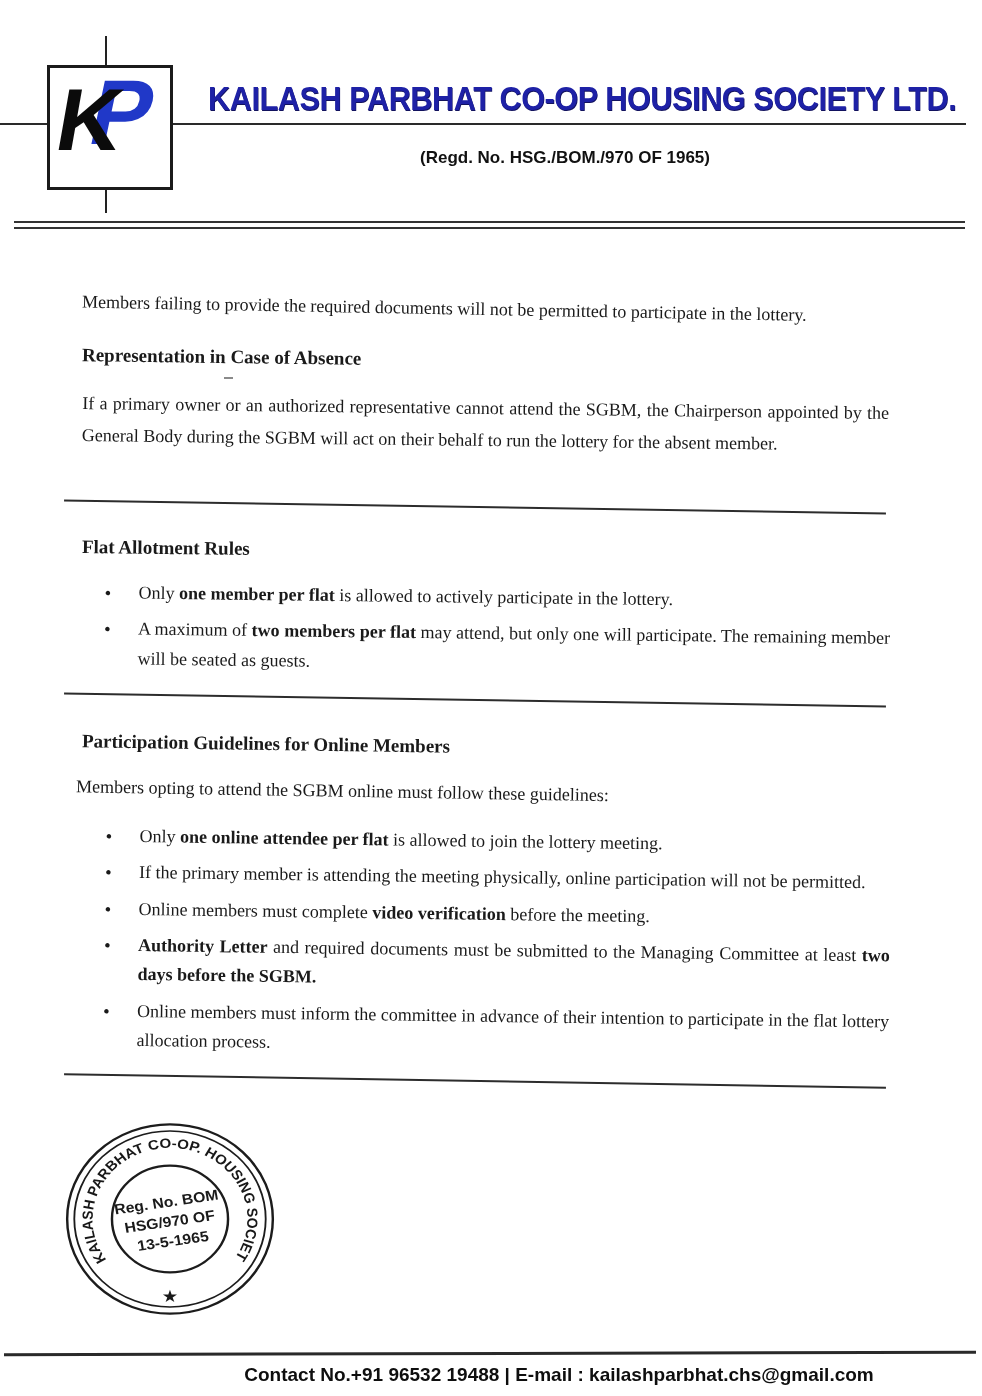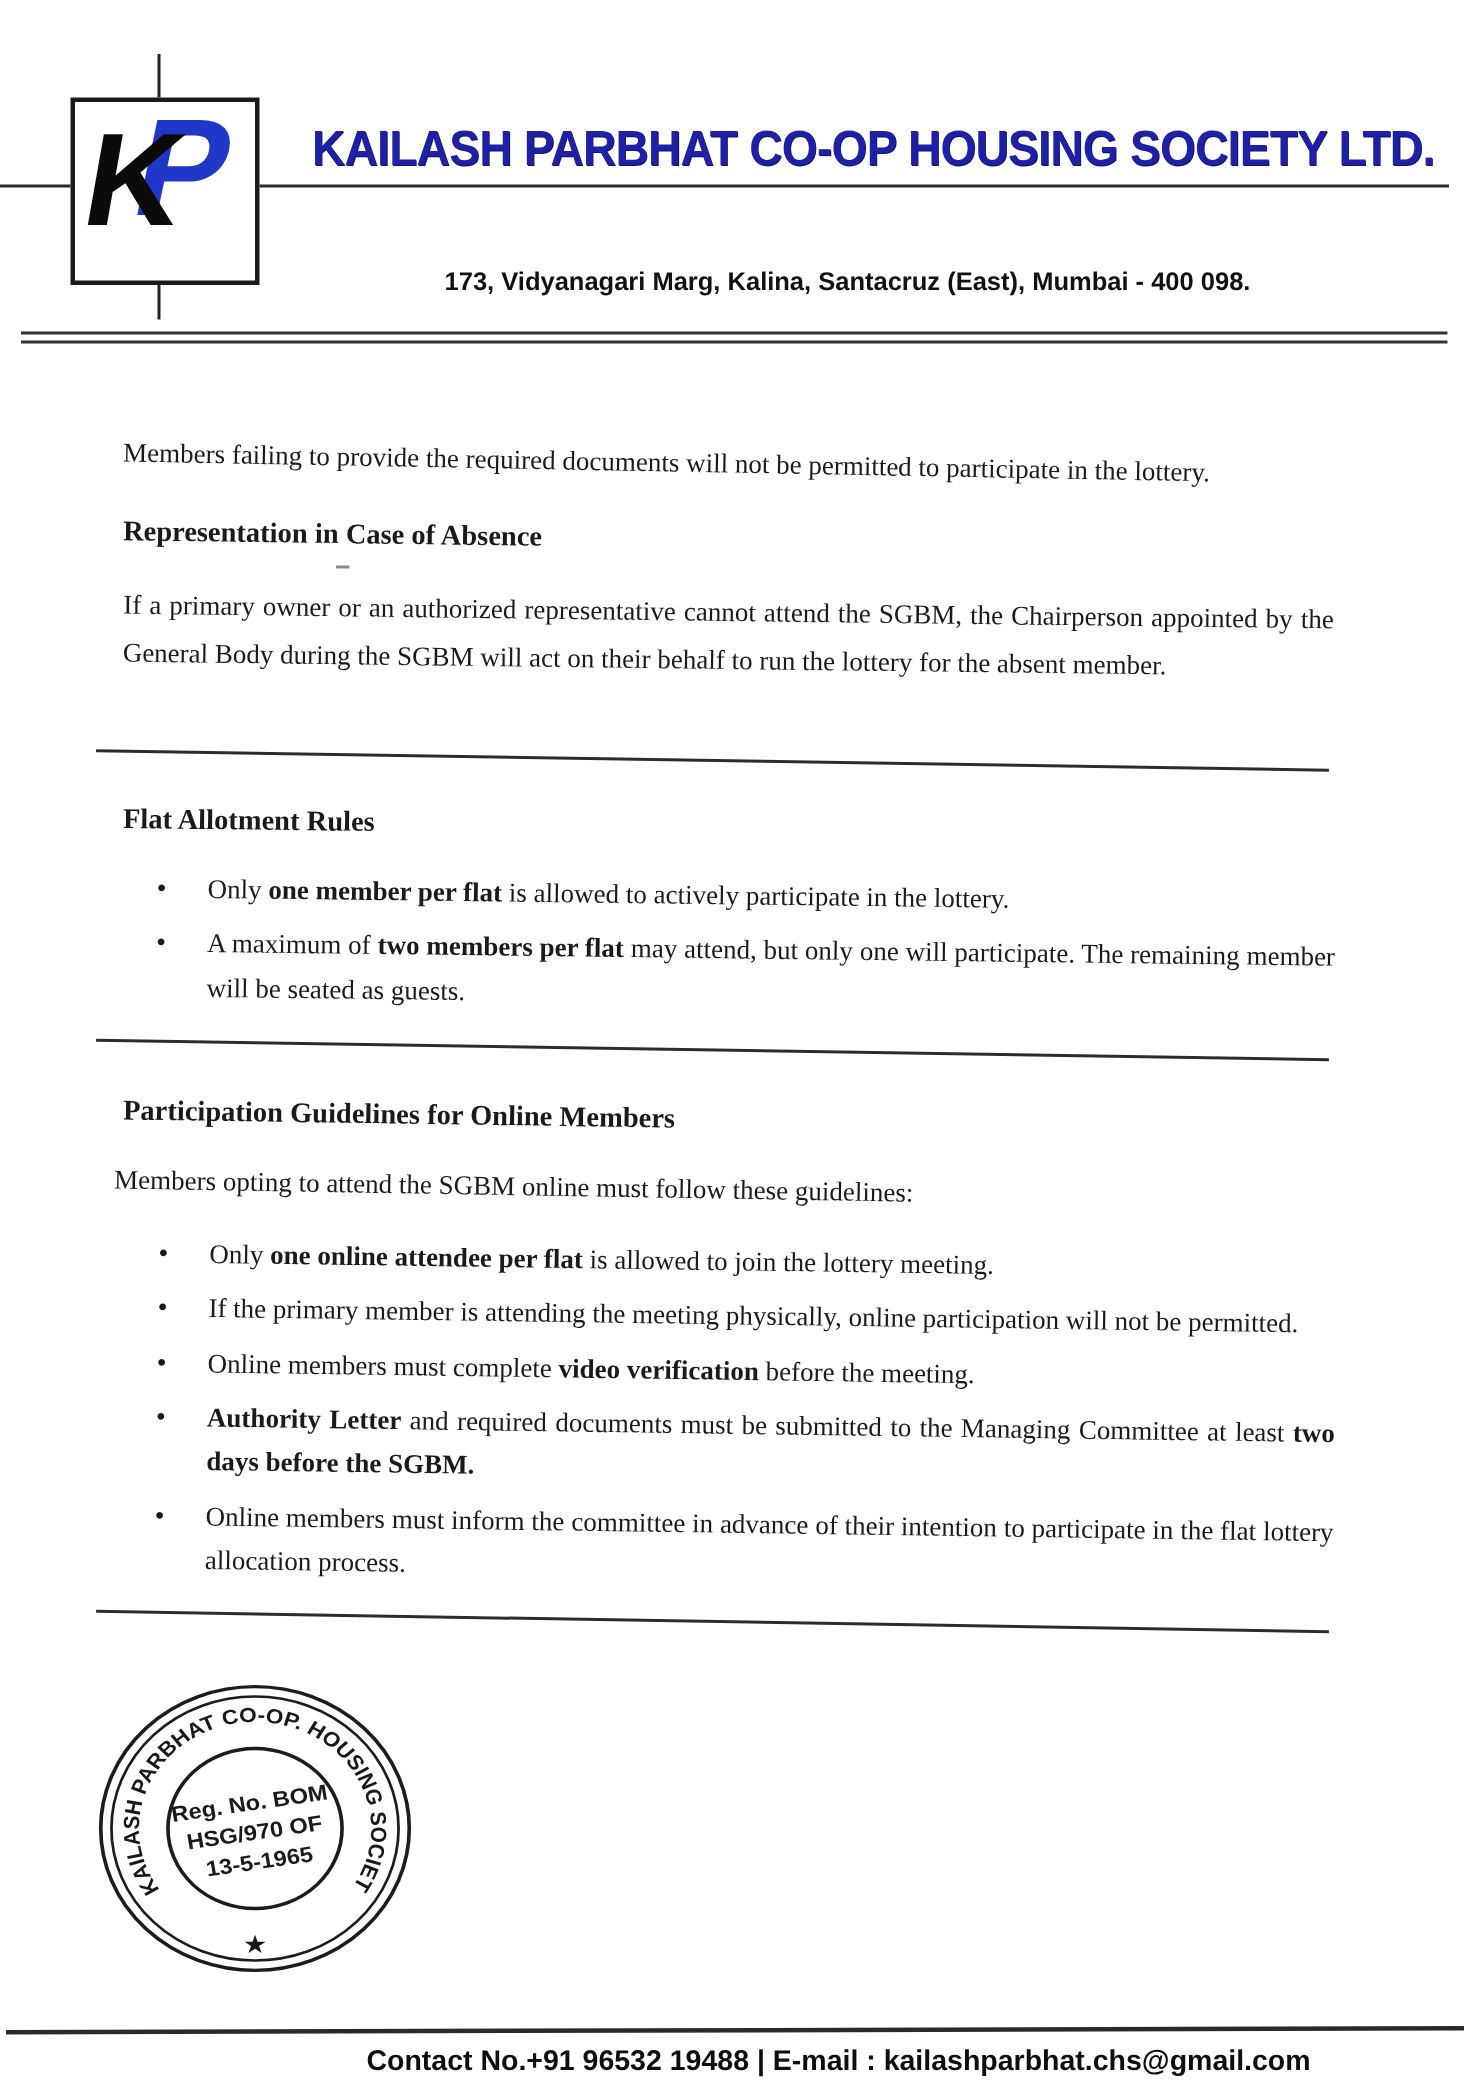--- a/index.html
+++ b/index.html
@@ -85,21 +85,21 @@
   <div class="title-rule"></div>
   <div class="vline top"></div>
   <div class="vline bot"></div>
 
   <div class="logo-box">
     <span class="logo-p">P</span>
     <span class="logo-k">K</span>
   </div>
 
   <h1 class="doc-title">KAILASH PARBHAT CO-OP HOUSING SOCIETY LTD.</h1>
-  <div class="hdr-center addr-line">173, Vidyanagari Marg, Kalina, Santacruz (East), Mumbai - 400 098.</div>
+  <div class="hdr-center regd-line">(Regd. No. HSG./BOM./970 OF 1965)</div>
   <div class="double-rule"></div>
 
   <div class="blk p-intro">Members failing to provide the required documents will not be permitted to participate in the lottery.</div>
 
   <h2 class="h-sec h-absence">Representation in Case of Absence</h2>
   <div class="dash-artifact"></div>
   <div class="blk p-absence">If a primary owner or an authorized representative cannot attend the SGBM, the Chairperson appointed by the General Body during the SGBM will act on their behalf to run the lottery for the absent member.</div>
 
   <div class="divider div1"></div>
 

